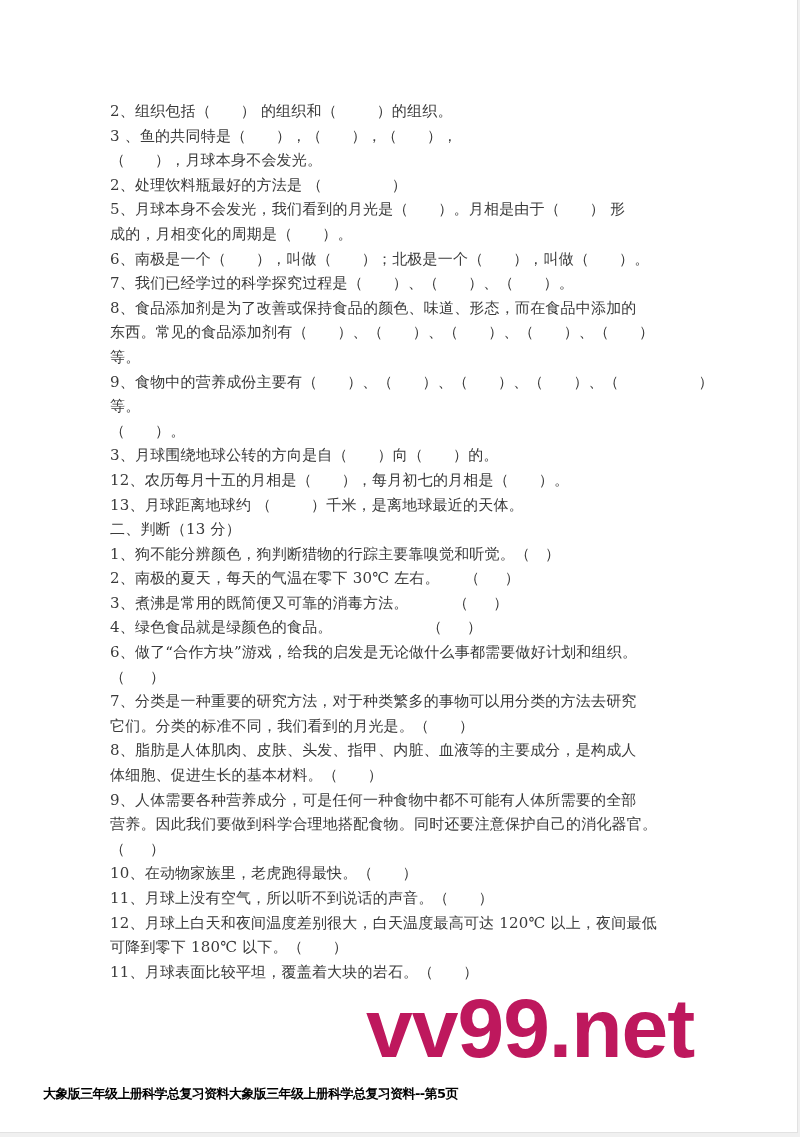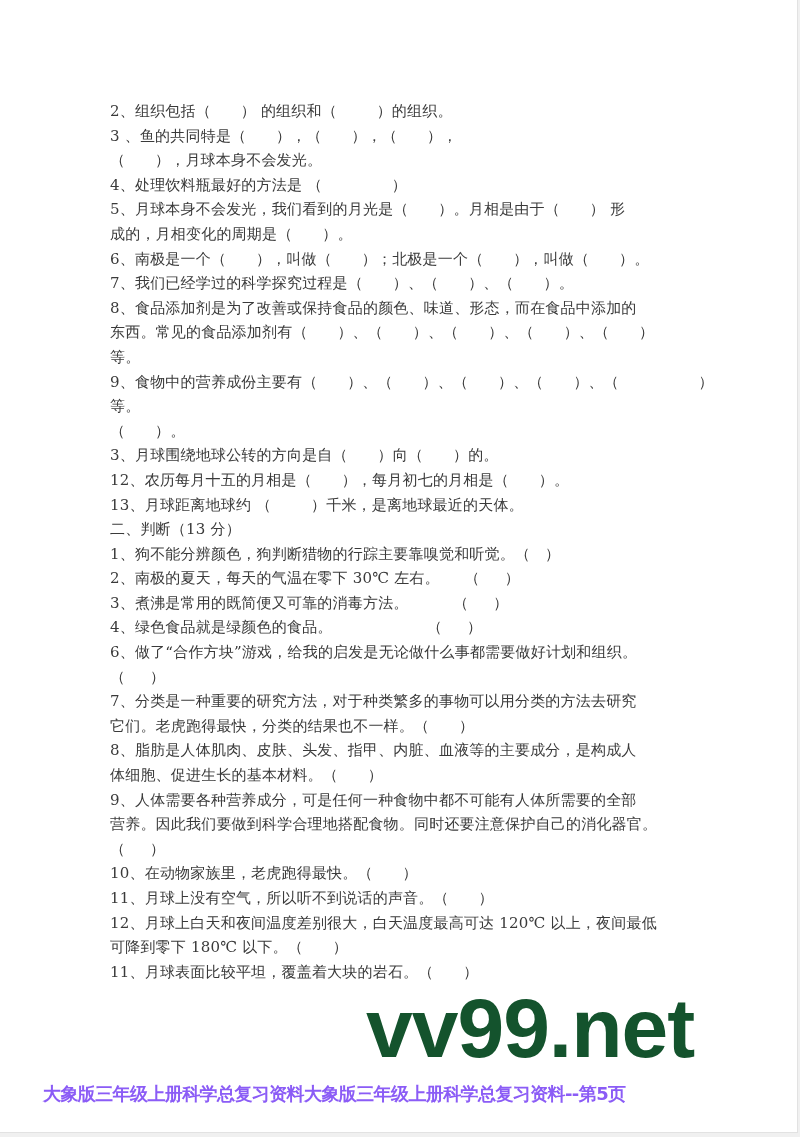--- a/index.html
+++ b/index.html
@@ -55,54 +55,54 @@
       white-space: pre;
       letter-spacing: 0.2px;
     }
     .watermark {
       position: absolute;
       left: 366px;
       top: 983px;
       font-family: "Liberation Sans", "DejaVu Sans", sans-serif;
       font-weight: bold;
       font-size: 84px;
-      color: #14532d;
+      color: #be185d;
       letter-spacing: -1px;
       line-height: 90px;
       z-index: 0;
     }
     .content { z-index: 1; }
     .footer {
       position: absolute;
       left: 43px;
       top: 1084px;
       font-family: "DejaVu Sans", "Liberation Sans", sans-serif;
       font-weight: bold;
-      font-size: 18px;
-      color: #8b5cf6;
+      font-size: 13px;
+      color: #000000;
       letter-spacing: -0.6px;
       line-height: 20px;
       white-space: nowrap;
       z-index: 1;
     }
   </style>
 </head>
 <body>
 
 <div class="page"></div>
 <div class="edge-right"></div>
 <div class="edge-bottom"></div>
 
 <div class="watermark">vv99.net</div>
 
 <div class="content">
   <div class="line">2、组织包括（      ） 的组织和（        ）的组织。</div>
   <div class="line">3 、鱼的共同特是（      ），（      ），（      ），</div>
   <div class="line">（      ），月球本身不会发光。</div>
-  <div class="line">4、处理饮料瓶最好的方法是 （              ）</div>
+  <div class="line">2、处理饮料瓶最好的方法是 （              ）</div>
   <div class="line">5、月球本身不会发光，我们看到的月光是（      ）。月相是由于（      ） 形</div>
   <div class="line">成的，月相变化的周期是（      ）。</div>
   <div class="line">6、南极是一个（      ），叫做（      ）；北极是一个（      ），叫做（      ）。</div>
   <div class="line">7、我们已经学过的科学探究过程是（      ）、（      ）、（      ）。</div>
   <div class="line">8、食品添加剂是为了改善或保持食品的颜色、味道、形态，而在食品中添加的</div>
   <div class="line">东西。常见的食品添加剂有（      ）、（      ）、（      ）、（      ）、（      ）</div>
   <div class="line">等。</div>
   <div class="line">9、食物中的营养成份主要有（      ）、（      ）、（      ）、（      ）、（                ）</div>
   <div class="line">等。</div>
   <div class="line">（      ）。</div>
@@ -110,21 +110,21 @@
   <div class="line">12、农历每月十五的月相是（      ），每月初七的月相是（      ）。</div>
   <div class="line">13、月球距离地球约 （        ）千米，是离地球最近的天体。</div>
   <div class="line">二、判断（13 分）</div>
   <div class="line">1、狗不能分辨颜色，狗判断猎物的行踪主要靠嗅觉和听觉。（   ）</div>
   <div class="line">2、南极的夏天，每天的气温在零下 30℃ 左右。     （     ）</div>
   <div class="line">3、煮沸是常用的既简便又可靠的消毒方法。         （     ）</div>
   <div class="line">4、绿色食品就是绿颜色的食品。                   （     ）</div>
   <div class="line">6、做了“合作方块”游戏，给我的启发是无论做什么事都需要做好计划和组织。</div>
   <div class="line">（     ）</div>
   <div class="line">7、分类是一种重要的研究方法，对于种类繁多的事物可以用分类的方法去研究</div>
-  <div class="line">它们。老虎跑得最快，分类的结果也不一样。（      ）</div>
+  <div class="line">它们。分类的标准不同，我们看到的月光是。（      ）</div>
   <div class="line">8、脂肪是人体肌肉、皮肤、头发、指甲、内脏、血液等的主要成分，是构成人</div>
   <div class="line">体细胞、促进生长的基本材料。（      ）</div>
   <div class="line">9、人体需要各种营养成分，可是任何一种食物中都不可能有人体所需要的全部</div>
   <div class="line">营养。因此我们要做到科学合理地搭配食物。同时还要注意保护自己的消化器官。</div>
   <div class="line">（     ）</div>
   <div class="line">10、在动物家族里，老虎跑得最快。（      ）</div>
   <div class="line">11、月球上没有空气，所以听不到说话的声音。（      ）</div>
   <div class="line">12、月球上白天和夜间温度差别很大，白天温度最高可达 120℃ 以上，夜间最低</div>
   <div class="line">可降到零下 180℃ 以下。（      ）</div>
   <div class="line">11、月球表面比较平坦，覆盖着大块的岩石。（      ）</div>

